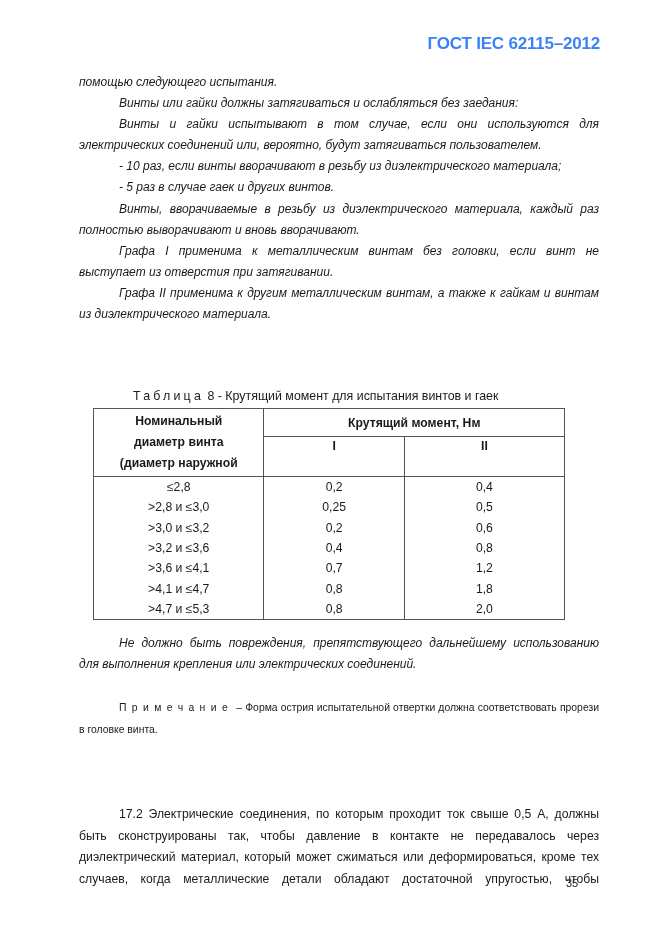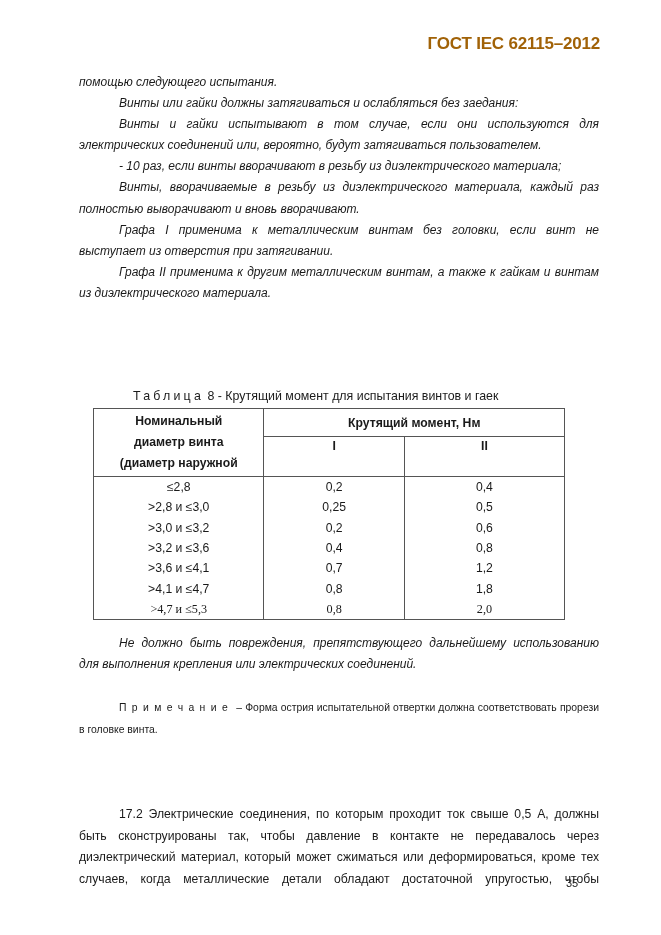--- a/index.html
+++ b/index.html
@@ -1,55 +1,56 @@
 <!DOCTYPE html>
 <html><head>
 <meta charset="utf-8">
 <style>
   html, body { margin: 0; padding: 0; background: #ffffff; }
   body { width: 661px; height: 935px; position: relative; overflow: hidden;
          font-family: "Liberation Sans", sans-serif; color: #1a1a1a; }
   .header { position: absolute; top: 34px; right: 61px; font-weight: bold; font-size: 17px;
-            letter-spacing: -0.2px; color: #a16207; }
+            letter-spacing: -0.2px; color: #3b82f6; }
   .text { position: absolute; left: 79px; width: 520px; font-size: 12px; line-height: 21.1px; }
   .p { margin: 0; text-align: justify; text-align-last: left; }
   .p.full { text-align-last: justify; }
   .ind { text-indent: 40px; }
   .it { font-style: italic; }
   .b1 { top: 72px; }
   .caption { position: absolute; top: 389px; left: 133px; font-size: 12.4px; color: #1a1a1a; }
   .caption .sp { letter-spacing: 3.2px; }
   table.t { position: absolute; top: 408px; left: 93px; width: 472px; border-collapse: collapse;
             font-size: 12.2px; color: #1a1a1a; border-radius: 17px; }
   table.t th, table.t td { border-left: 1.5px solid #555; border-right: 1.5px solid #555; text-align: center; padding: 0; }
   table.t th { font-weight: bold; }
   .hrow1 th { border-top: 1.5px solid #555; }
   .hdr-left { width: 170px; vertical-align: top; line-height: 21px; padding-top: 2px !important;
               border-bottom: 1.5px solid #555; }
   .hdr-span { height: 27px; border-bottom: 1.5px solid #555; vertical-align: middle; }
   .hdr-sub { height: 39px; vertical-align: top; line-height: 18px; border-bottom: 1.5px solid #555; }
   .c1 { width: 170px; } .c2 { width: 140px; } .c3 { width: 160px; }
   tbody td { height: 20.3px; line-height: 20px; }
-  tbody tr:last-child td { border-bottom: 1.5px solid #555; font-family: Liberation Serif, serif; }
+  tbody tr:last-child td { border-bottom: 1.5px solid #555; }
   .b2 { top: 633px; }
   .note { position: absolute; top: 697px; left: 79px; width: 520px; font-size: 10.4px; line-height: 22px; }
   .note .lbl { letter-spacing: 5.4px; }
   .b3 { top: 804px; font-size: 12.2px; line-height: 21.5px; }
   .pagenum { position: absolute; top: 877px; left: 566px; font-size: 11px; color: #222; }
 </style>
 </head>
 <body>
 
 <div class="header">ГОСТ IEC 62115–2012</div>
 
 <div class="text b1 it">
   <p class="p">помощью следующего испытания.</p>
   <p class="p ind">Винты или гайки должны затягиваться и ослабляться без заедания:</p>
   <p class="p ind">Винты и гайки испытывают в том случае, если они используются для электрических соединений или, вероятно, будут затягиваться пользователем.</p>
   <p class="p ind">- 10 раз, если винты вворачивают в резьбу из диэлектрического материала;</p>
+  <p class="p ind">- 5 раз в случае гаек и других винтов.</p>
   <p class="p ind">Винты, вворачиваемые в резьбу из диэлектрического материала, каждый раз полностью выворачивают и вновь вворачивают.</p>
   <p class="p ind">Графа I применима к металлическим винтам без головки, если винт не выступает из отверстия при затягивании.</p>
   <p class="p ind">Графа II применима к другим металлическим винтам, а также к гайкам и винтам из диэлектрического материала.</p>
 </div>
 
 <div class="caption">
   <span class="sp">Таблица</span><span> 8 - Крутящий момент для испытания винтов и гаек</span>
 </div>
 
 <table class="t">

